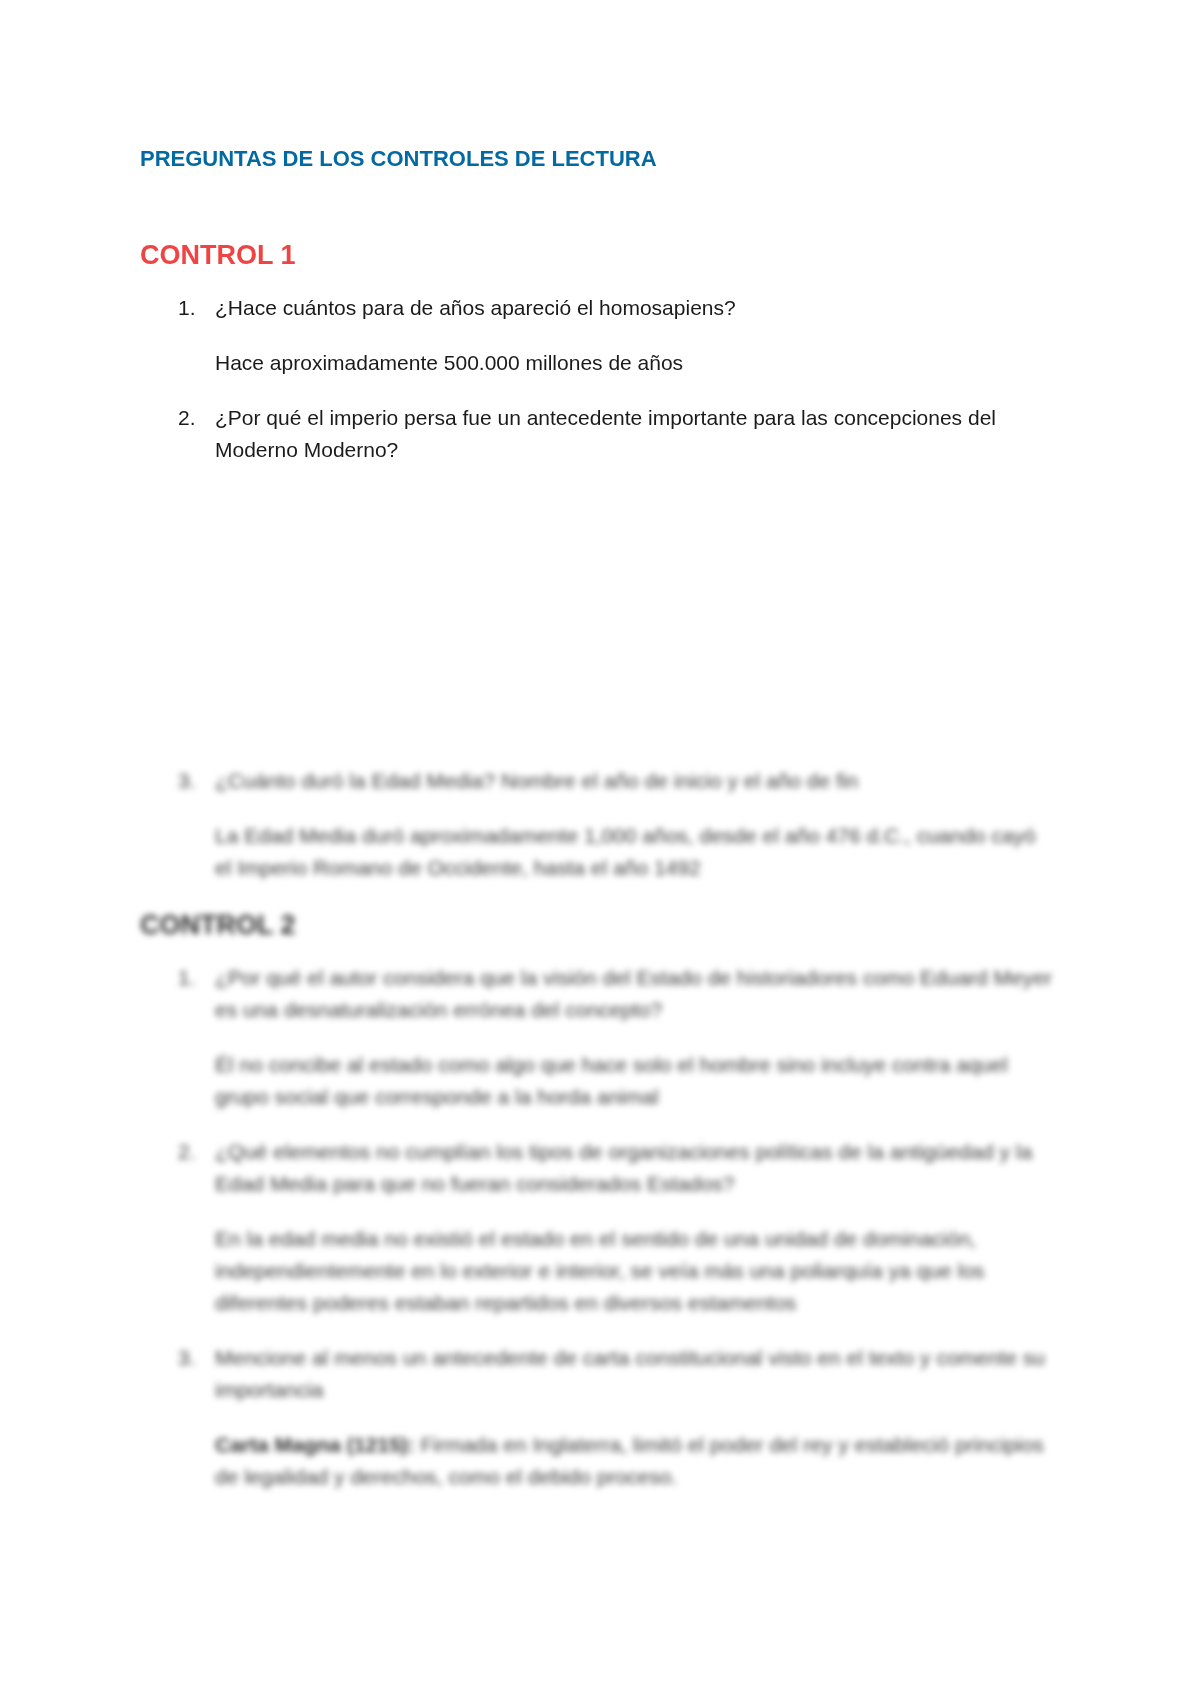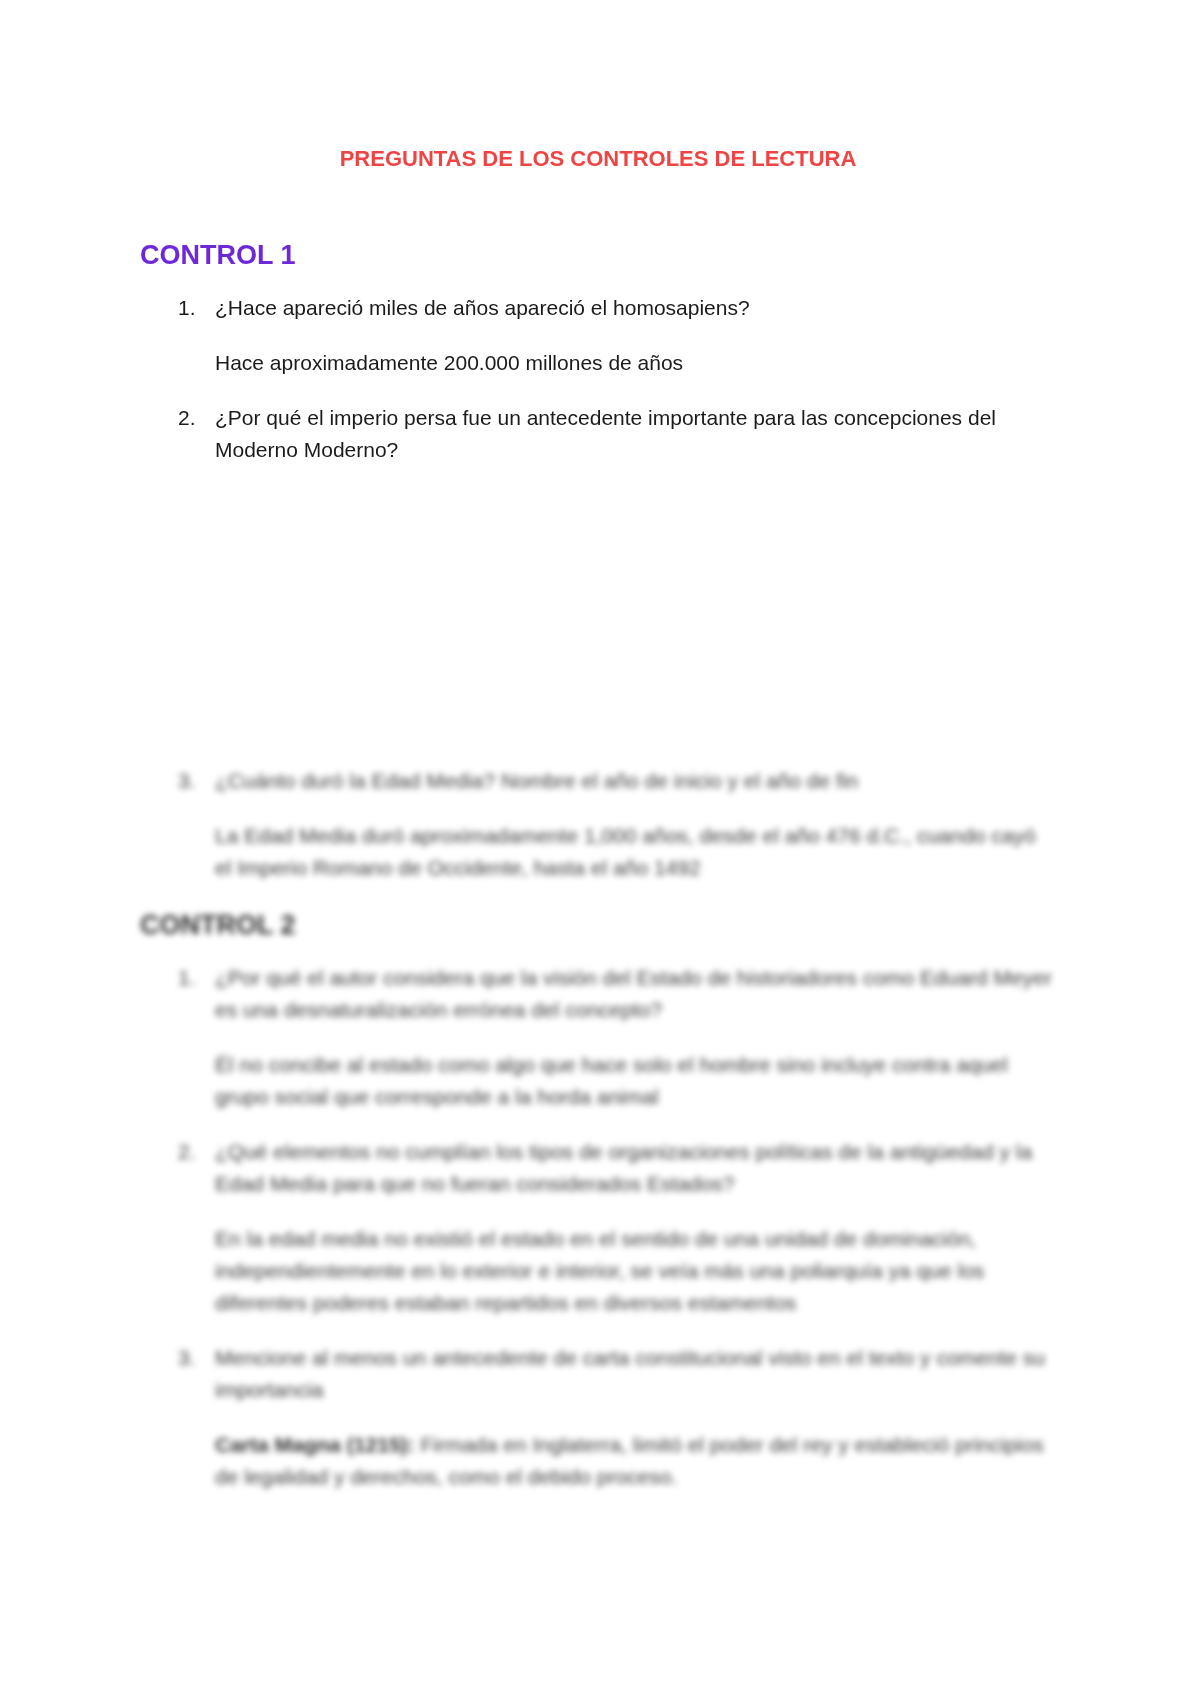--- a/index.html
+++ b/index.html
@@ -16,32 +16,31 @@
     font-family: "Liberation Sans", "DejaVu Sans", sans-serif;
     color: #1b1b1b;
   }
   .content {
     padding: 143px 136px 0 140px;
     box-sizing: border-box;
     width: 100%;
     height: 100%;
   }
   .doc-title {
-    text-align: center;
     font-weight: 700;
     font-size: 22px;
     line-height: 32px;
-    color: #ef4444;
+    color: #0369a1;
     margin: 0 0 62px 0;
   }
   .section-heading {
     font-size: 27px;
     line-height: 36px;
     font-weight: 700;
-    color: #6d28d9;
+    color: #ef4444;
     margin: 0 0 19px 0;
   }
   .qa-item {
     position: relative;
     padding-left: 75px;
     font-size: 21px;
     line-height: 32px;
     margin: 0 0 23px 0;
   }
   .q-num {
@@ -76,23 +75,23 @@
   <div class="content">
 
     <div class="doc-title">
       <div>PREGUNTAS DE LOS CONTROLES DE LECTURA</div>
     </div>
 
     <div class="section-heading">CONTROL 1</div>
 
     <div class="qa-item">
       <span class="q-num">1.</span>
-      <div class="q-text">¿Hace apareció miles de años apareció el homosapiens?</div>
+      <div class="q-text">¿Hace cuántos para de años apareció el homosapiens?</div>
     </div>
-    <p class="answer">Hace aproximadamente 200.000 millones de años</p>
+    <p class="answer">Hace aproximadamente 500.000 millones de años</p>
 
     <div class="qa-item">
       <span class="q-num">2.</span>
       <div class="q-text">¿Por qué el imperio persa fue un antecedente importante para las concepciones del Moderno Moderno?</div>
     </div>
 
     <div class="answer-space"></div>
 
     <div class="blur-region">
 

